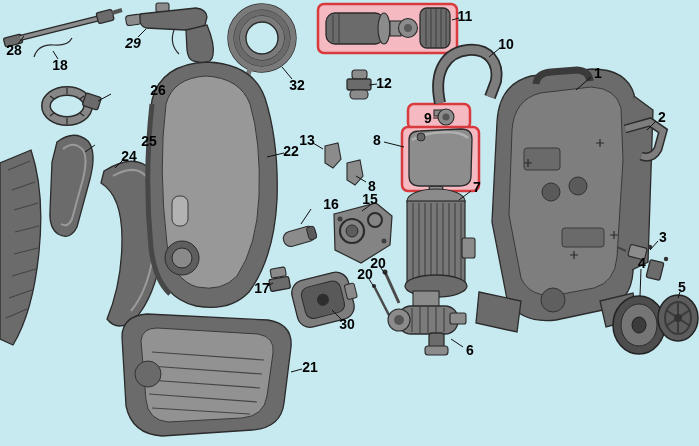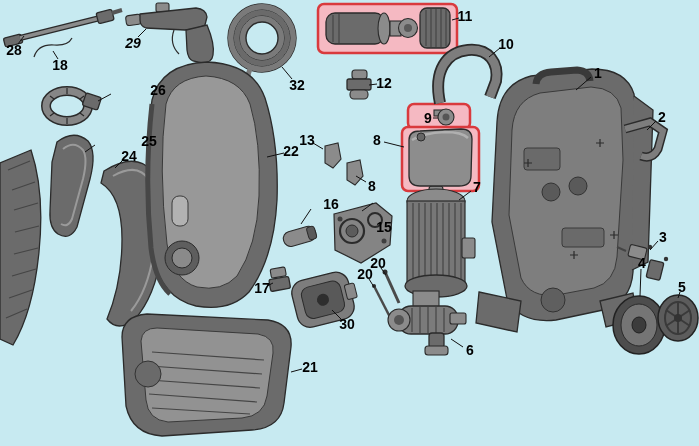--- a/index.html
+++ b/index.html
@@ -275,21 +275,21 @@
     <div class="callout" style="left: 682px; top: 287px;">5</div>
     <div class="callout" style="left: 470px; top: 350px;">6</div>
     <div class="callout" style="left: 477px; top: 187px;">7</div>
     <div class="callout" style="left: 377px; top: 140px;">8</div>
     <div class="callout" style="left: 428px; top: 118px;">9</div>
     <div class="callout" style="left: 506px; top: 44px;">10</div>
     <div class="callout" style="left: 465px; top: 16px;">11</div>
     <div class="callout" style="left: 384px; top: 83px;">12</div>
     <div class="callout" style="left: 307px; top: 140px;">13</div>
     <div class="callout" style="left: 372px; top: 186px;">8</div>
-    <div class="callout" style="left: 384px; top: 199px; margin-top: 28px;">15</div>
+    <div class="callout" style="left: 370px; top: 199px;">15</div>
     <div class="callout" style="left: 331px; top: 204px;">16</div>
     <div class="callout" style="left: 262px; top: 288px;">17</div>
     <div class="callout" style="left: 378px; top: 263px;">20</div>
     <div class="callout" style="left: 365px; top: 274px;">20</div>
     <div class="callout" style="left: 347px; top: 324px;">30</div>
     <div class="callout" style="left: 310px; top: 367px;">21</div>
     <div class="callout" style="left: 291px; top: 151px;">22</div>
     <div class="callout" style="left: 297px; top: 85px;">32</div>
     <div class="callout" style="left: 129px; top: 156px;">24</div>
     <div class="callout" style="left: 101px; top: 141px; margin-left: 48px;">25</div>

